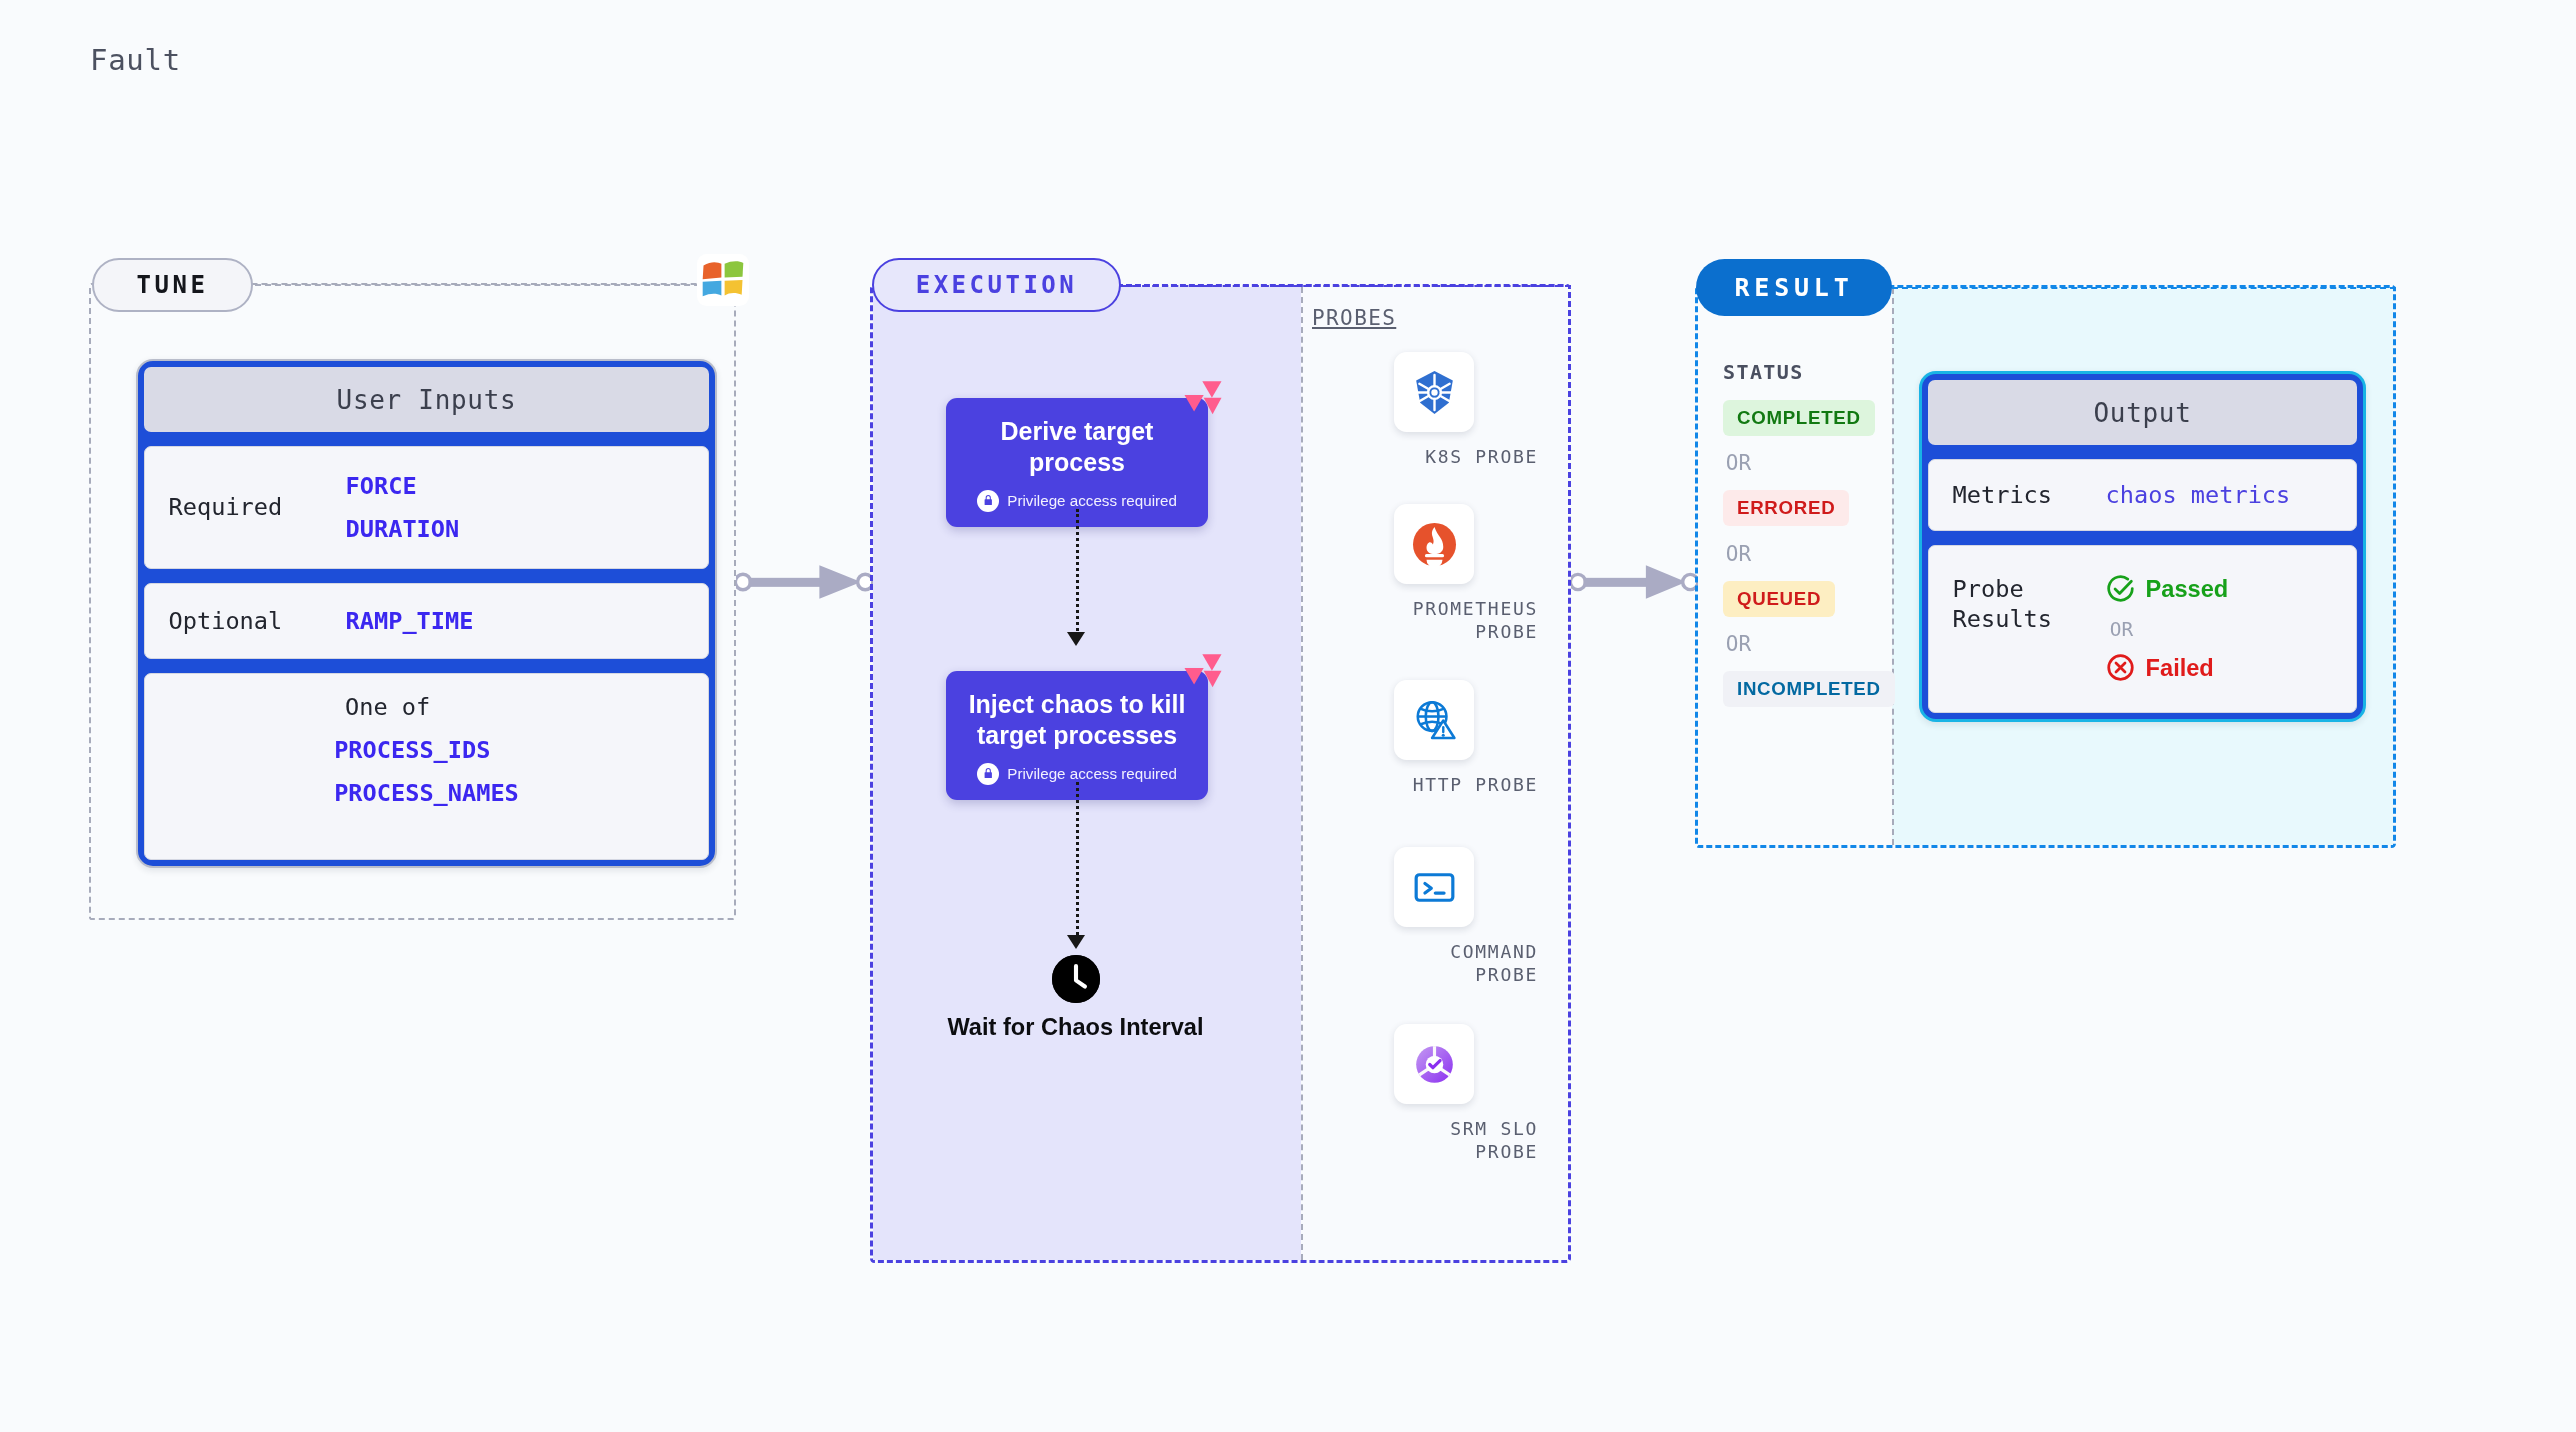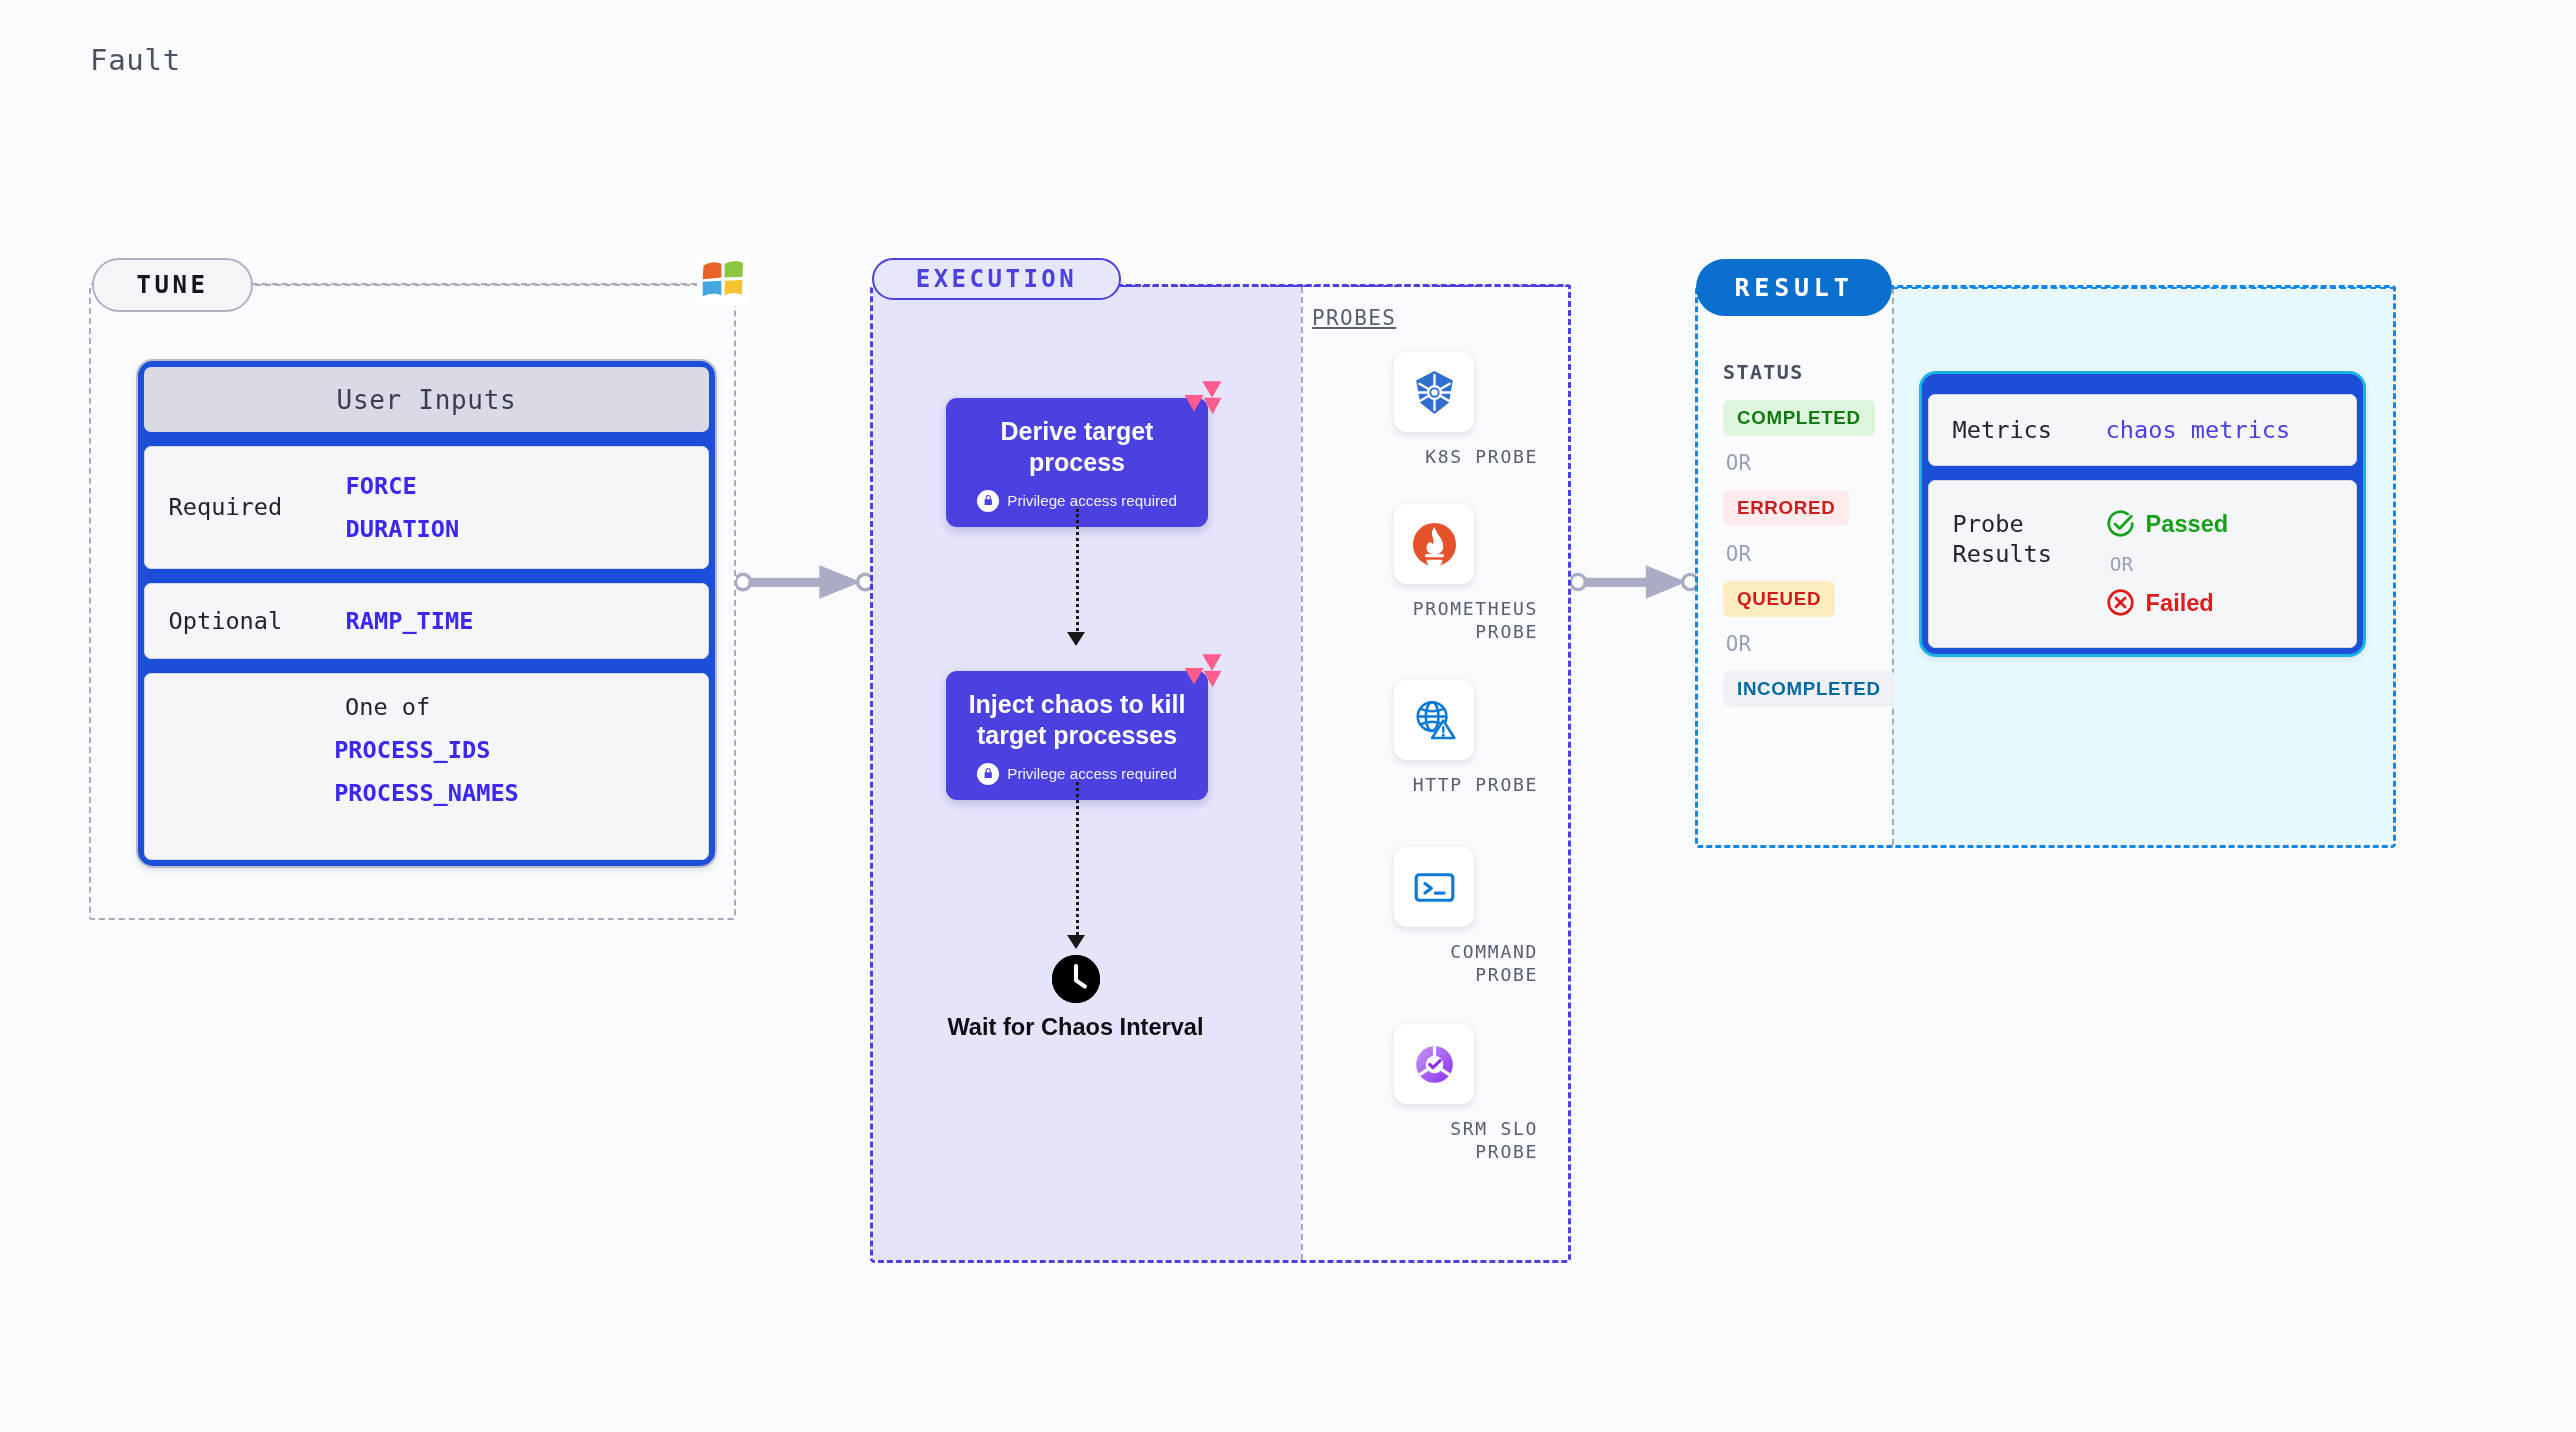--- a/index.html
+++ b/index.html
@@ -34,21 +34,21 @@
     position: absolute; display: flex; align-items: center; justify-content: center;
     border-radius: 692px; font-family: "DejaVu Sans Mono", monospace;
     font-weight: bold; letter-spacing: 3.5px; z-index: 6; text-align: center;
   }
   .pill-tune {
     left: 92px; top: 258px; width: 161px; height: 54px;
     background: #f4f5f9; border: 2.8px solid #aeb2c4; color: #14161c;
     font-size: 24px;
   }
   .pill-exec {
-    left: 872px; top: 258px; width: 249px; height: 42px;
+    left: 872px; top: 258px; width: 249px; height: 54px;
     background: #e7e7fb; border: 2.8px solid #4b41e0; color: #4b41e0;
     font-size: 24px;
   }
   .pill-result {
     left: 1696px; top: 259px; width: 196px; height: 57px;
     background: #0b6fce; border: none; color: #ffffff;
     font-size: 25px; letter-spacing: 4.8px;
   }
 
   
@@ -437,20 +437,21 @@
     <span class="badge b-completed">COMPLETED</span>
     <span class="or-text">OR</span>
     <span class="badge b-errored">ERRORED</span>
     <span class="or-text">OR</span>
     <span class="badge b-queued">QUEUED</span>
     <span class="or-text">OR</span>
     <span class="badge b-incomplete">INCOMPLETED</span>
   </div>
 
   <div class="card card-cyan" style="left:1919px; top:371px; width:447px;">
+    <div class="card-head">Output</div>
 
     <div class="card-row" style="height:72px;">
       <div class="row-label" style="width:139px;">Metrics</div>
       <div class="row-vals">
         <span class="row-val plain">chaos metrics</span>
       </div>
     </div>
 
     <div class="card-row" style="height:168px; align-items:flex-start; padding-top:28px;">
       <div class="row-label" style="width:139px;">Probe

